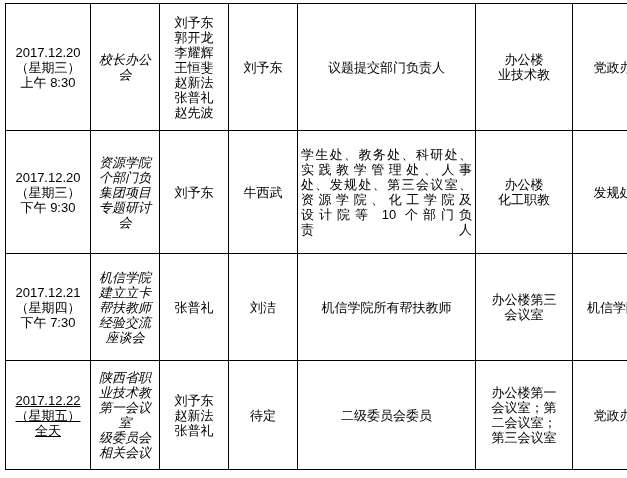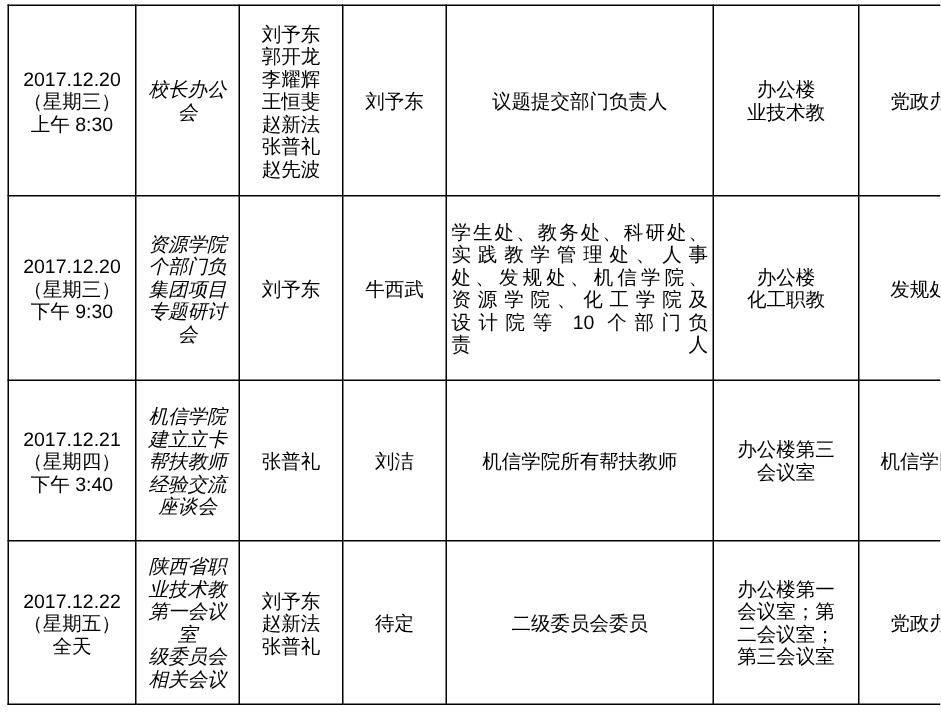--- a/index.html
+++ b/index.html
@@ -40,21 +40,21 @@
   td.col-topic  { width: 62px; font-style: italic; }
   td.col-host   { width: 62px; }
   td.col-rec    { width: 62px; }
   td.col-attend { width: 171px; }
   td.col-place  { width: 90px; }
   td.col-org    { width: 74px; }
 
   td.tall-1 { height: 122px; }
   td.tall-2 { height: 118px; }
   td.tall-3 { height: 102px; }
-  td.tall-4 { height: 104px; }
+  td.tall-4 { height: 104px; text-decoration: underline; }
 
   .cell-lines {
     display: block;
   }
   .cell-lines span {
     display: block;
   }
   .just-cell {
     text-align: justify;
     text-align-last: justify;
@@ -141,21 +141,21 @@
         </td>
         <td class="col-rec">
           <span class="cell-lines">
             <span>牛西武</span>
           </span>
         </td>
         <td class="col-attend just-cell">
           <span class="cell-lines">
             <span>学生处、教务处、科研处、</span>
             <span>实践教学管理处、人事</span>
-            <span>处、发规处、机信学院、</span>
+            <span>处、发规处、第三会议室、</span>
             <span>资源学院、化工学院及</span>
             <span>设计院等 10 个部门负</span>
             <span>责人</span>
           </span>
         </td>
         <td class="col-place">
           <span class="cell-lines">
             <span>办公楼</span>
             <span>化工职教</span>
           </span>
@@ -166,21 +166,21 @@
           </span>
         </td>
 
       </tr>
 
       <tr>
         <td class="col-date tall-3">
           <span class="cell-lines">
             <span>2017.12.21</span>
             <span>（星期四）</span>
-            <span>下午 3:40</span>
+            <span>下午 7:30</span>
           </span>
         </td>
         <td class="col-topic">
           <span class="cell-lines">
             <span>机信学院</span>
             <span>建立立卡</span>
             <span>帮扶教师</span>
             <span>经验交流</span>
             <span>座谈会</span>
           </span>

